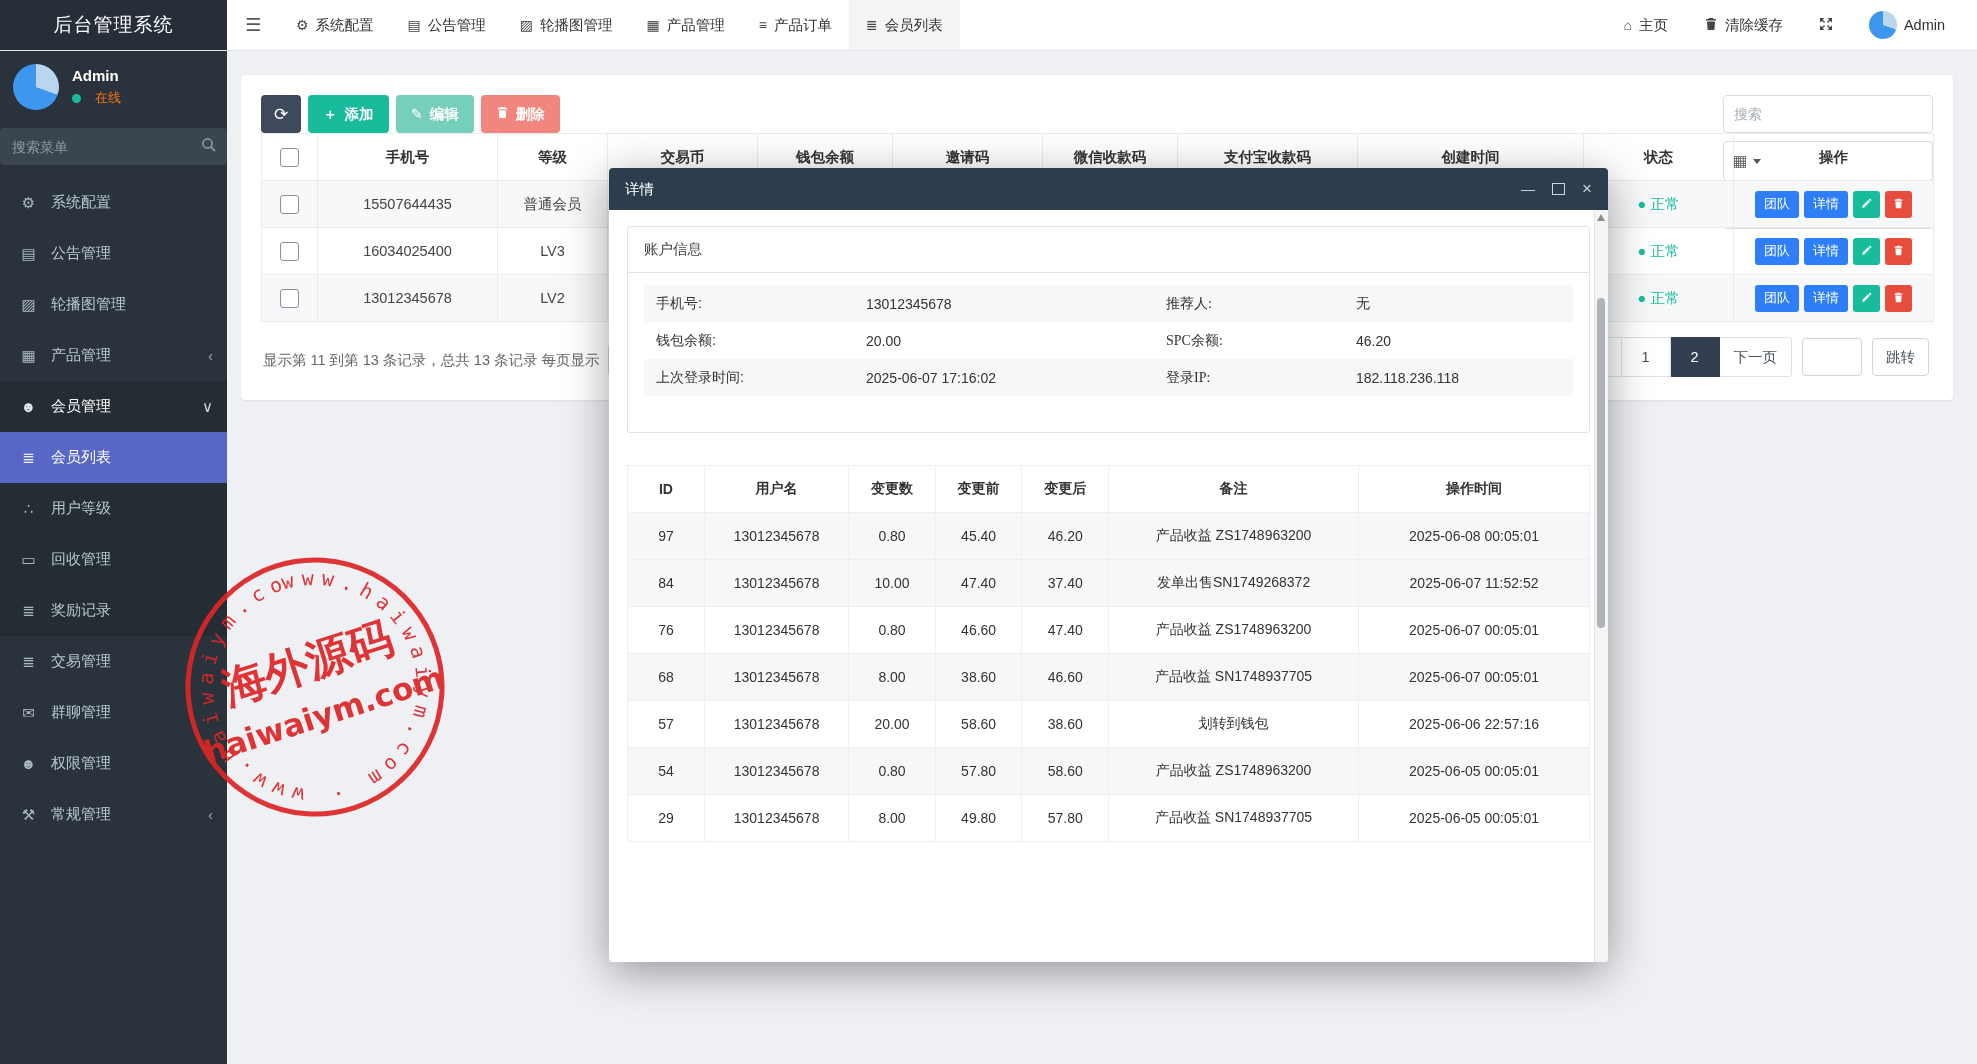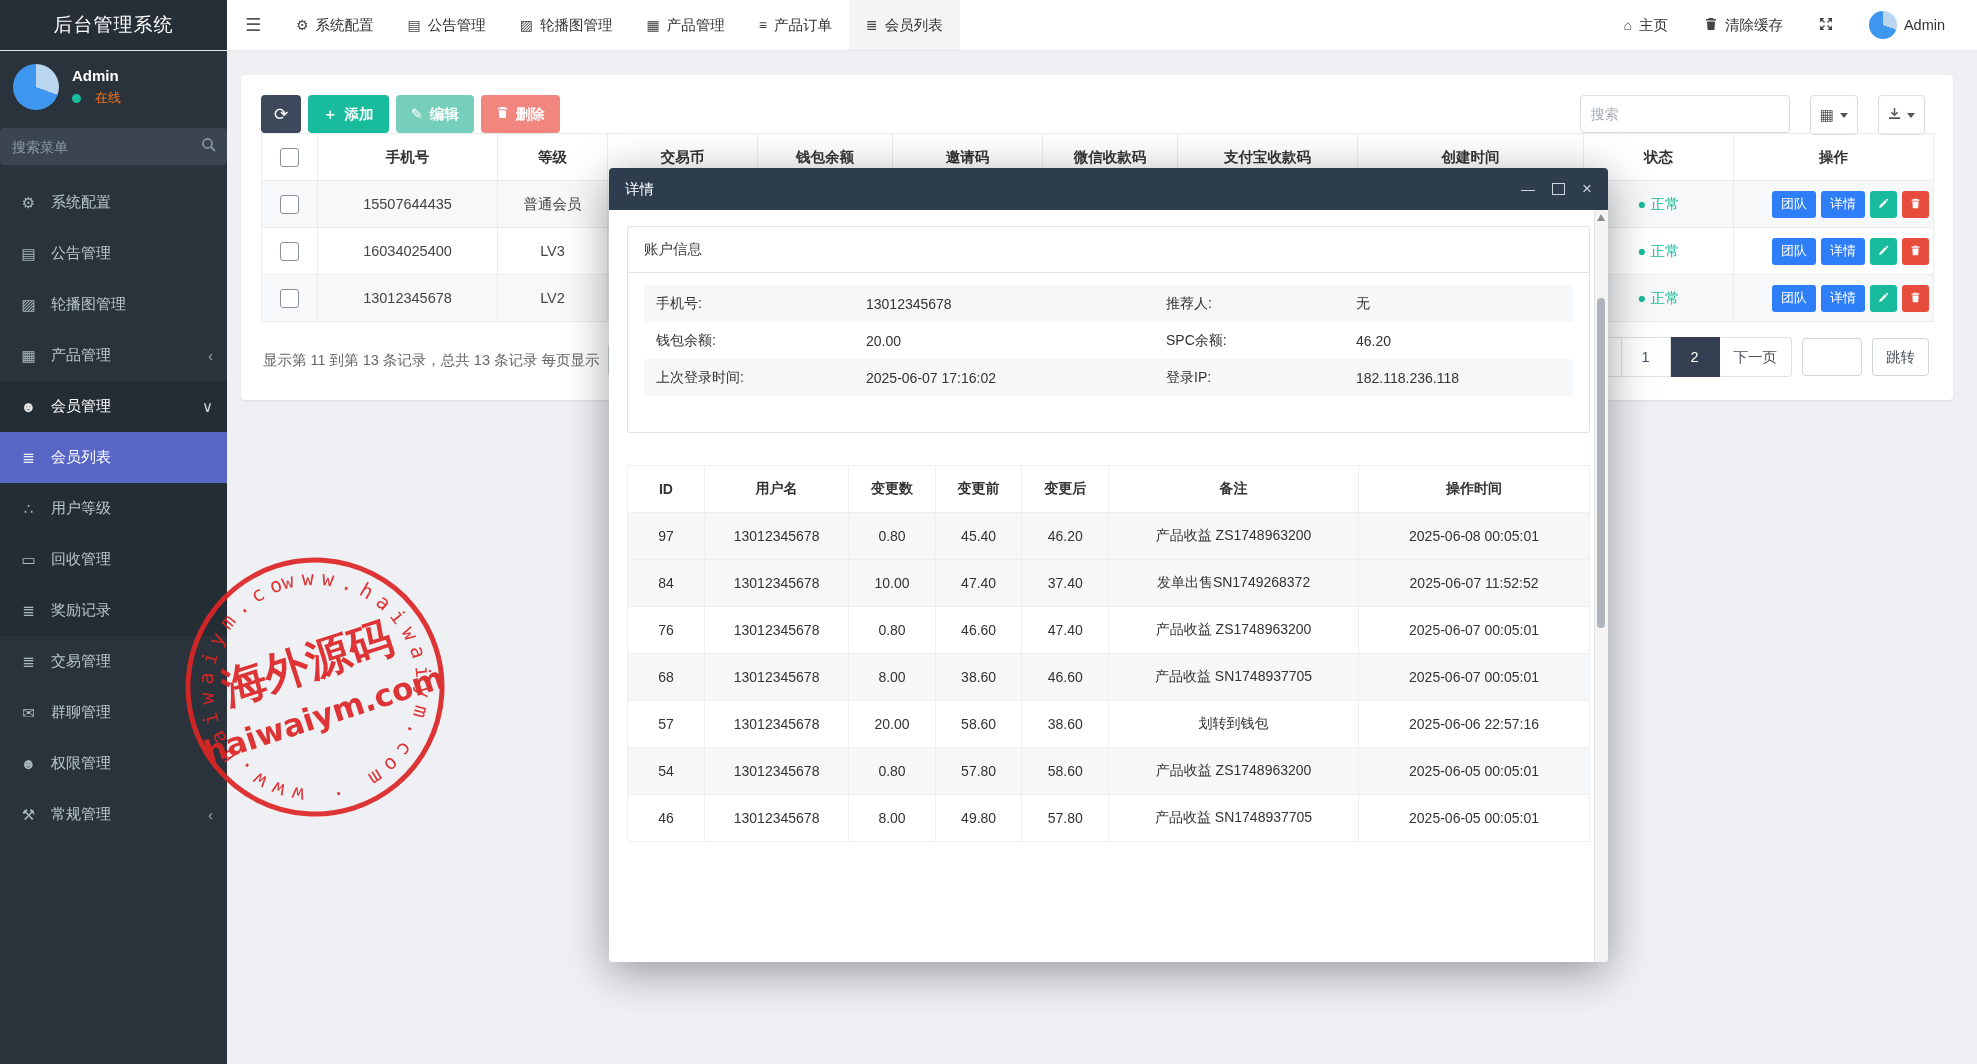--- a/index.html
+++ b/index.html
@@ -42,36 +42,36 @@
   .main{position:absolute;left:227px;top:50px;width:1750px;height:1014px;}
   .card{position:absolute;left:14px;top:25px;width:1712px;height:325px;background:#fff;border-radius:4px;
         box-shadow:0 1px 2px rgba(0,0,0,.08);}
   .toolbar{position:absolute;left:20px;top:20px;display:flex;gap:7px;}
   .btn{border:none;border-radius:4px;height:38px;color:#fff;font-size:14.5px;font-family:inherit;cursor:pointer;
        display:flex;align-items:center;gap:7px;padding:0 15px;font-weight:bold;}
   .btn.refresh{background:#3e4a5c;width:40px;justify-content:center;padding:0;font-size:17px;font-weight:normal;}
   .btn.add{background:#18bc9c;}
   .btn.edit{background:#76cfba;}
   .btn.del{background:#f0867e;}
-  .tool-right{position:absolute;right:28px;top:20px;display:flex;gap:20px;}
+  .tool-right{position:absolute;right:20px;top:20px;display:flex;gap:8px;flex-direction:column;}
   .search-box{width:188px;height:36px;border:1px solid #d9dde2;border-radius:4px;padding:0 10px;font-size:14px;
       color:#555;outline:none;font-family:inherit;}
   .search-box::placeholder{color:#a7adb5;}
   .mini-dd{height:38px;border:1px solid #d9dde2;background:#fff;border-radius:4px;display:flex;align-items:center;
       gap:6px;padding:0 9px;color:#555;cursor:pointer;}
   .caret{width:0;height:0;border-left:4px solid transparent;border-right:4px solid transparent;border-top:5px solid #555;}
   
   table{border-collapse:collapse;}
   .main-table{position:absolute;left:20px;top:58px;width:1672px;table-layout:fixed;}
   .main-table th,.main-table td{border:1px solid #e9ebee;text-align:center;font-size:14.5px;color:#444;height:46px;padding:0 4px;overflow:hidden;white-space:nowrap;}
   .main-table th{font-weight:bold;color:#333;}
   .main-table tr.odd td{background:#f7f8f9;}
   .cbx{width:17px;height:17px;border:1.5px solid #8a9097;border-radius:3px;background:#fff;display:inline-block;vertical-align:middle;cursor:pointer;}
   .status-ok{color:#18bc9c;font-size:14.5px;}
-  .acts{display:flex;gap:5px;justify-content:flex-end;align-items:center;}
+  .acts{display:flex;gap:5px;justify-content:center;align-items:center;}
   .abtn{border:none;border-radius:3px;height:27px;color:#fff;font-size:13px;padding:0 9px;cursor:pointer;font-family:inherit;display:flex;align-items:center;}
   .abtn.blue{background:#2d7ef7;}
   .abtn.green{background:#18bc9c;width:27px;justify-content:center;padding:0;}
   .abtn.red{background:#e74c3c;width:27px;justify-content:center;padding:0;}
   .tfoot-info{position:absolute;left:22px;top:268px;font-size:14.5px;color:#666;display:flex;align-items:center;gap:8px;}
   .psize{border:1px solid #cfd4da;border-radius:4px;height:32px;display:flex;align-items:center;gap:8px;padding:0 9px;color:#555;cursor:pointer;}
   .pagination{position:absolute;right:24px;top:262px;display:flex;align-items:center;gap:10px;}
   .pgroup{display:flex;}
   .pg{min-width:20px;padding:0 14px;height:38px;border:1px solid #dde1e6;border-left:none;background:#fff;color:#47525e;
       display:flex;align-items:center;justify-content:center;font-size:14.5px;cursor:pointer;}
@@ -90,21 +90,21 @@
   .wctl span{cursor:pointer;}
   .wctl .maxi{width:11px;height:10px;border:1.5px solid #cdd5dd;display:inline-block;}
   .modal-body{padding:16px 18px;position:relative;}
   .panel{border:1px solid #dfe3e7;border-radius:3px;}
   .panel-head{padding:13px 16px;border-bottom:1px solid #dfe3e7;font-size:14.5px;color:#444;}
   .panel-body{padding:12px 16px 36px;}
   .acct-row{display:flex;height:37px;align-items:center;font-size:14px;color:#333;padding:0 12px;}
   .acct-row.odd{background:#f6f7f8;}
   .acct-row .l1{flex:0 0 210px;}
   .acct-row .v1{flex:0 0 300px;}
-  .acct-row .l2{flex:0 0 190px;}
+  .acct-row .l2{flex:0 0 190px;font-family:Liberation Serif, serif;}
   .acct-row .v2{flex:1;}
   .tabs{margin-top:24px;background:#e9edf0;border-radius:3px;padding:8px;display:flex;gap:9px;}
   .tab{width:104px;height:42px;border-radius:3px;background:#dbe1e6;color:#97a1aa;display:flex;align-items:center;
        justify-content:center;font-size:14.5px;cursor:pointer;}
   .tab.active{background:#fff;color:#555;}
   .rec-table{margin-top:32px;width:100%;table-layout:fixed;}
   .rec-table th,.rec-table td{border:1px solid #edeff1;height:46px;text-align:center;font-size:14px;color:#333;
        overflow:hidden;white-space:nowrap;padding:0 4px;}
   .rec-table th{font-weight:bold;}
   .rec-table tr.odd td{background:#f6f7f8;}
@@ -538,21 +538,21 @@
           <tr class="odd">
             <td>54</td>
             <td>13012345678</td>
             <td>0.80</td>
             <td>57.80</td>
             <td>58.60</td>
             <td>产品收益 ZS1748963200</td>
             <td>2025-06-05 00:05:01</td>
           </tr>
           <tr class="">
-            <td>46</td>
+            <td>29</td>
             <td>13012345678</td>
             <td>8.00</td>
             <td>49.80</td>
             <td>57.80</td>
             <td>产品收益 SN1748937705</td>
             <td>2025-06-05 00:05:01</td>
           </tr>
         </tbody>
     </table>
   </div>

